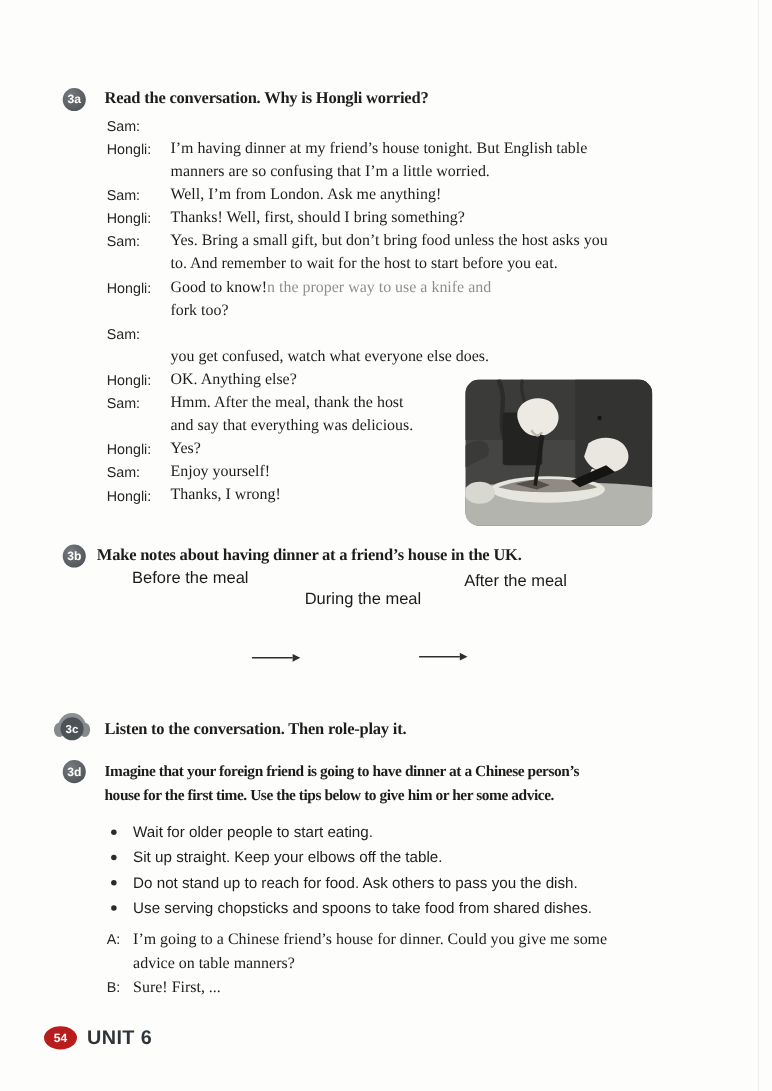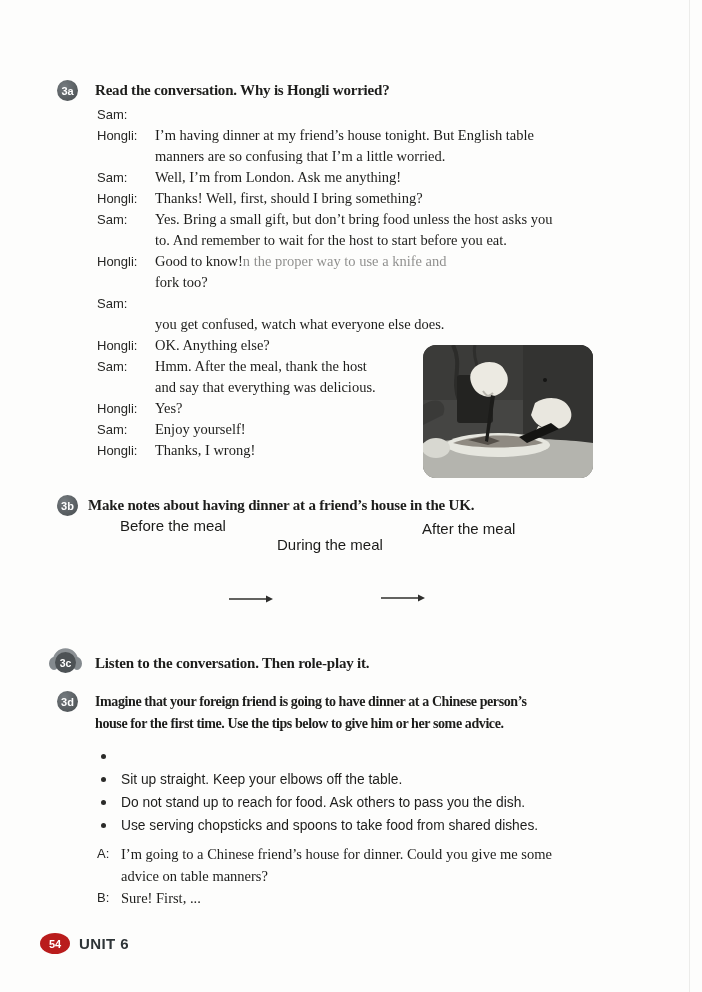--- a/index.html
+++ b/index.html
@@ -50,21 +50,21 @@
 
   
   .ab{position:absolute;left:97px;top:843px;}
   .ab .row{display:flex;height:22px;line-height:22px;font-size:14.5px;white-space:nowrap;}
   .ab .lbl{width:24px;flex:0 0 24px;font-family:"Liberation Sans",sans-serif;font-size:13px;color:#262624;}
 
   
   .footer{position:absolute;left:40px;top:933px;display:flex;align-items:center;gap:9px;font-family:"Liberation Sans",sans-serif;}
   .page-oval{width:30px;height:21px;border-radius:50%;background:#b91c1c;color:#fff;
     display:flex;align-items:center;justify-content:center;font-size:11px;font-weight:bold;}
-  .unit{font-size:15px;font-weight:bold;color:#2e3437;letter-spacing:0.4px;text-align:right;}
+  .unit{font-size:18px;font-weight:bold;color:#2e3437;letter-spacing:0.4px;text-align:right;}
 </style>
 </head>
 <body>
 
 <div class="edge"></div>
 
 <div class="sec-head" style="left:57px;top:80px;">
   <span class="badge">3a</span>
   <h2>Read the conversation. Why is Hongli worried?</h2>
 </div>
@@ -232,20 +232,21 @@
   <div>
     <h2 class="h2-sm" style="line-height:22px;">Imagine that your foreign friend is going to have dinner at a Chinese person’s</h2>
     <h2 class="h2-sm" style="line-height:22px;">house for the first time. Use the tips below to give him or her some advice.</h2>
   </div>
 </div>
 
 <div class="tips">
 
 <div class="tip">
     <span class="dot"></span>
+    <span>Wait for older people to start eating.</span>
   </div>
     <div class="tip">
     <span class="dot"></span>
     <span>Sit up straight. Keep your elbows off the table.</span>
   </div>
     <div class="tip">
     <span class="dot"></span>
     <span>Do not stand up to reach for food. Ask others to pass you the dish.</span>
   </div>
     <div class="tip">

